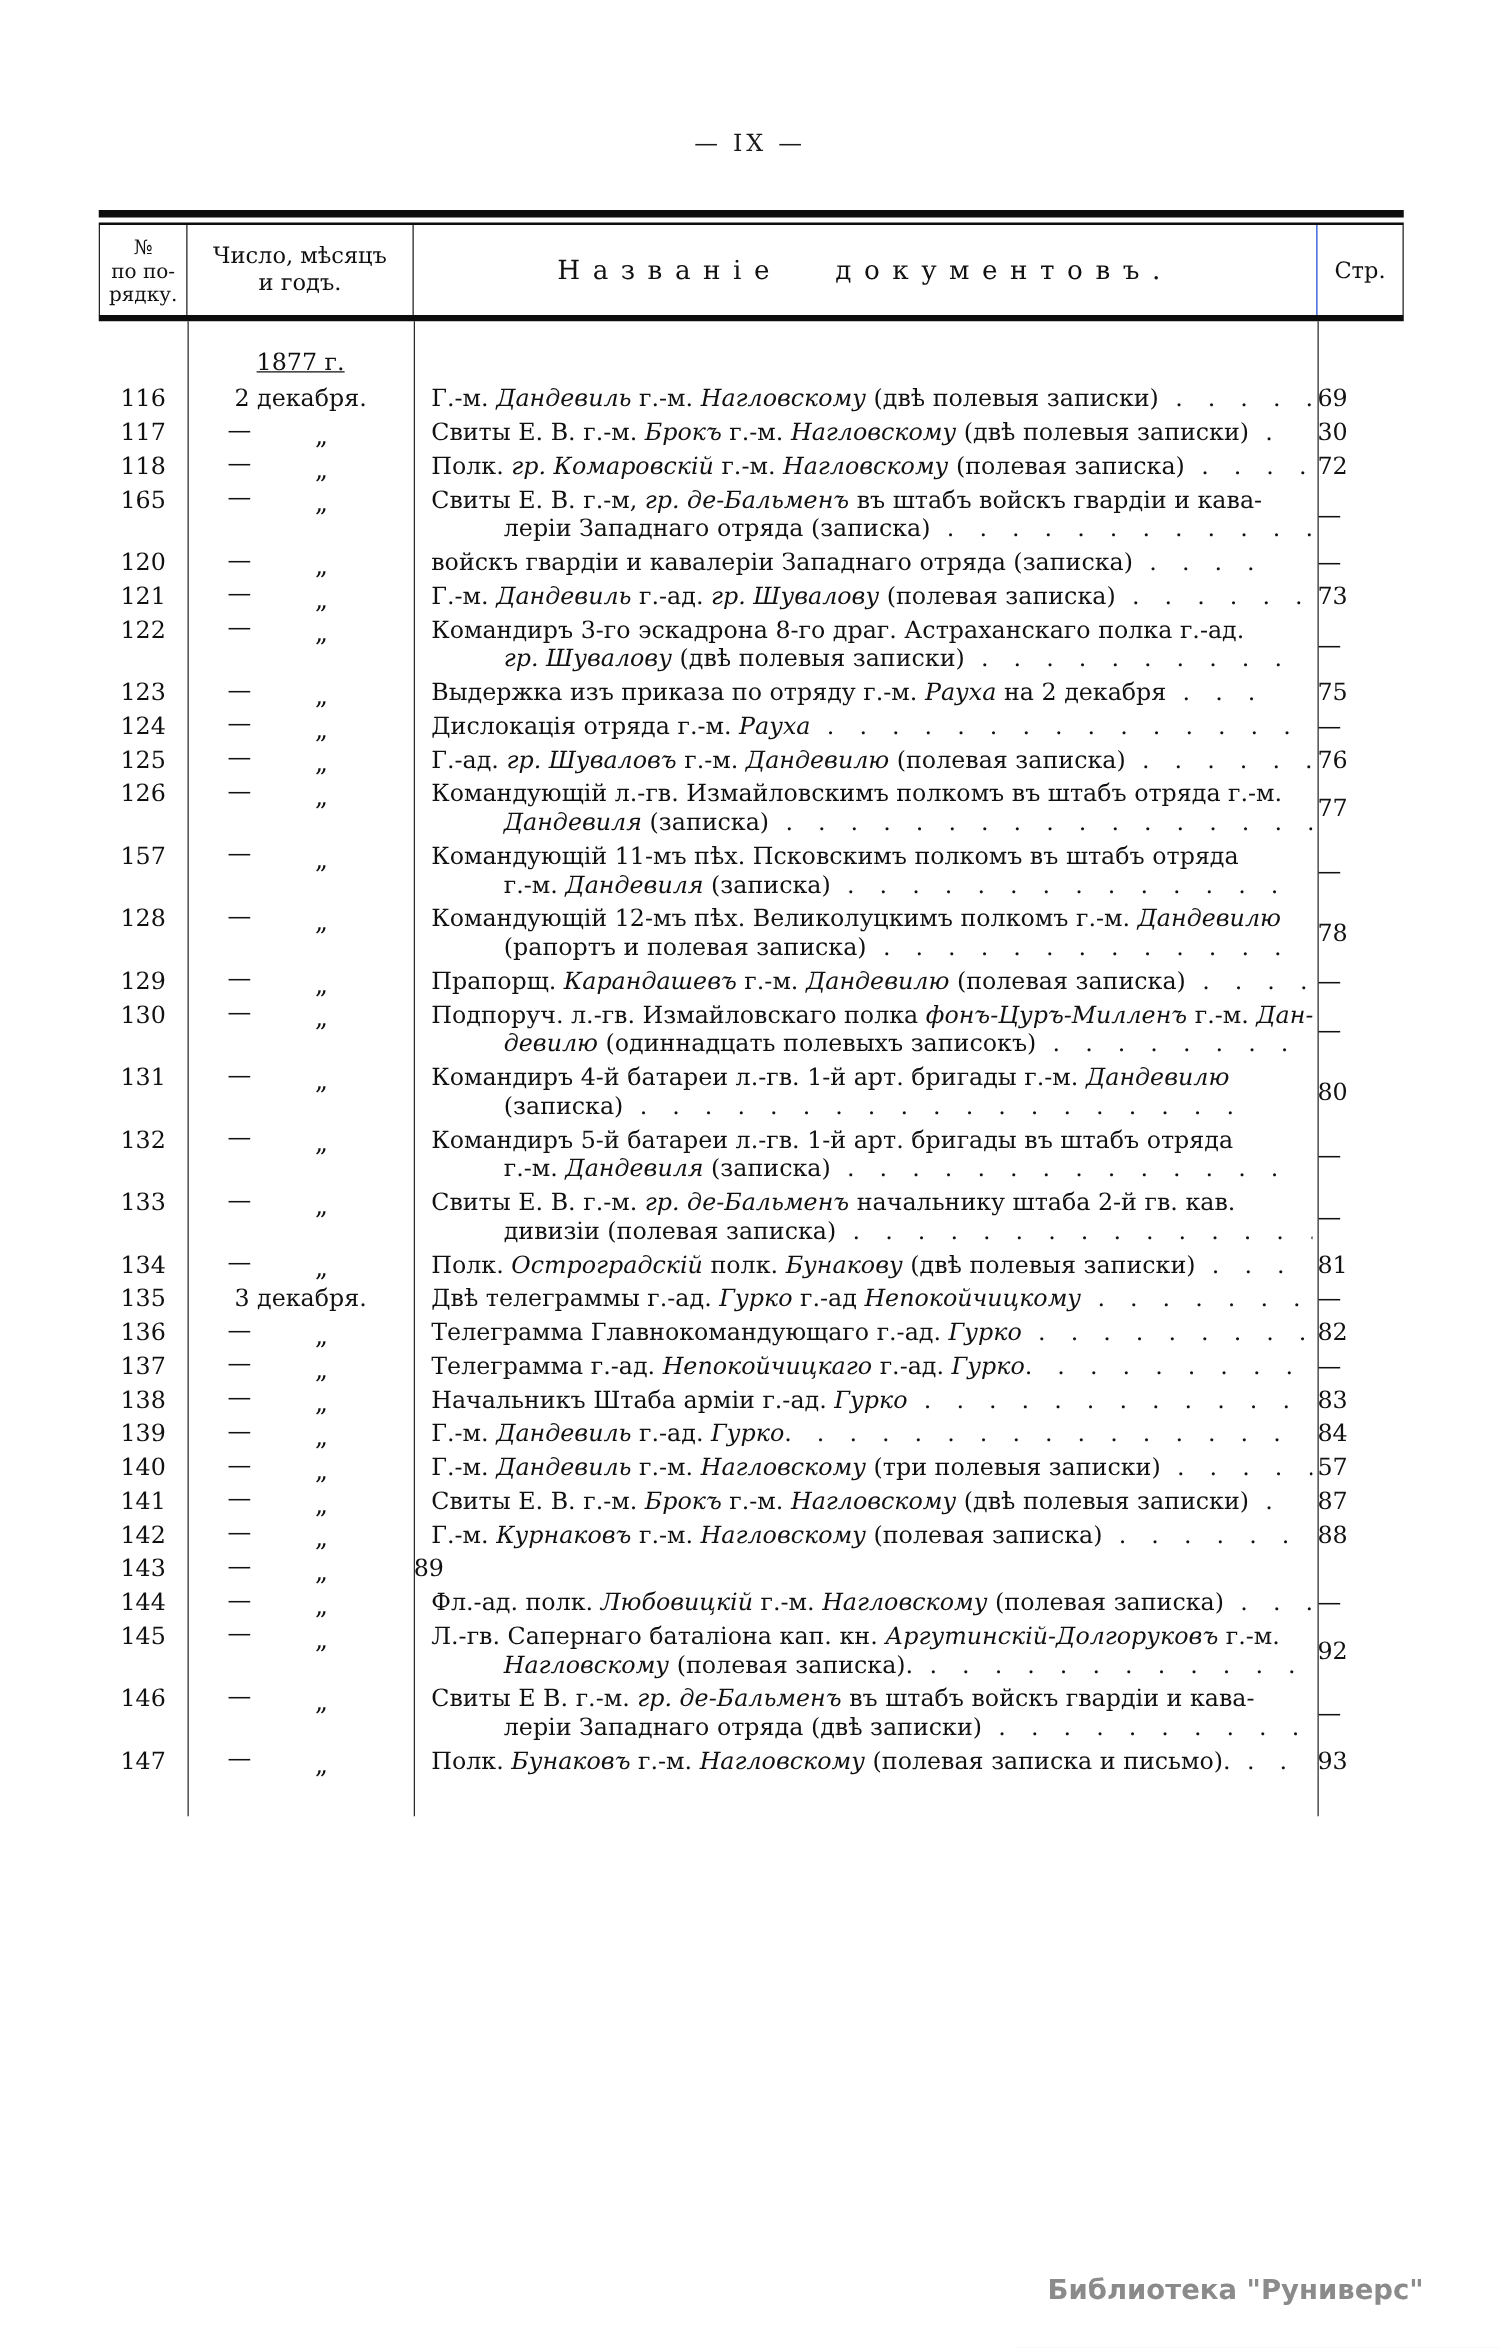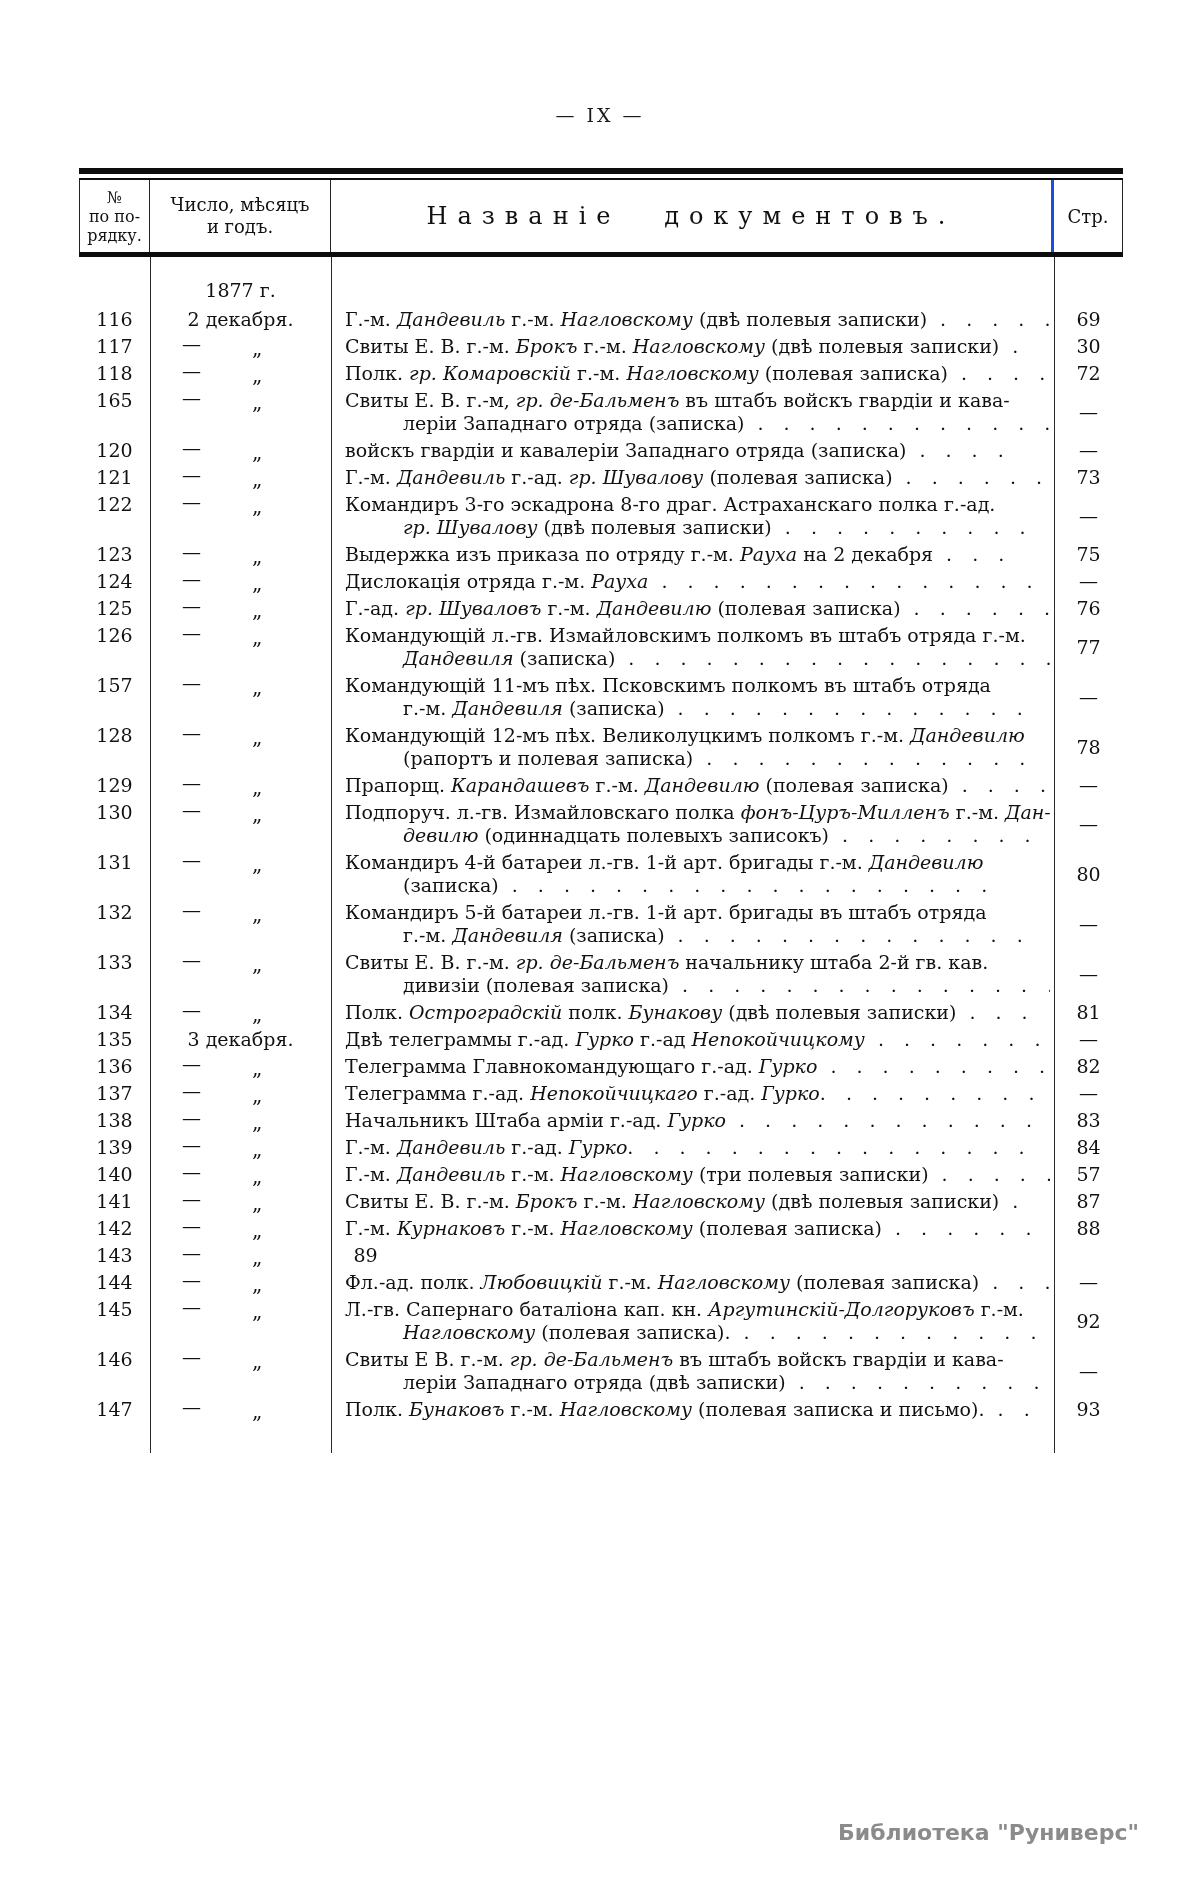--- a/index.html
+++ b/index.html
@@ -7,37 +7,37 @@
   .page{position:relative;width:1200px;height:1878px;background:#ffffff;margin:0 auto;
         font-family:"DejaVu Serif", serif;color:#111;overflow:hidden;}
   .page-heading{position:absolute;top:104px;left:0;width:100%;text-align:center;
         font-size:19px;letter-spacing:3px;color:#1a1a1a;}
   .doc-table{position:absolute;left:79px;top:168px;width:1044px;}
   .top-rule{height:4px;border-top:6px solid #0d0d0d;border-bottom:2px solid #0d0d0d;}
   .thead{display:flex;border-bottom:5px solid #0d0d0d;height:72px;align-items:center;}
   .h-cell{box-sizing:border-box;height:100%;display:flex;flex-direction:column;justify-content:center;text-align:center;}
   .h-no{width:71px;border-left:1px solid #222;border-right:1px solid #222;font-size:16px;line-height:19px;}
   .h-date{width:181px;border-right:1px solid #222;font-size:18px;line-height:22px;}
-  .h-name{width:723px;border-right:3px solid #1d4ed8;font-size:24px;letter-spacing:10px;word-spacing:26px;}
+  .h-name{width:723px;border-right:1px solid #1d4ed8;font-size:21px;letter-spacing:10px;word-spacing:26px;}
   .h-page{width:69px;border-right:1px solid #222;font-size:18px;}
   .tbody{position:relative;padding-top:22px;padding-bottom:28px;}
   .vline{position:absolute;top:0;bottom:0;width:1px;background:#2a2a2a;}
   .vline.v1{left:71px;} .vline.v2{left:252px;} .vline.v3{left:975px;}
   .row{display:flex;align-items:flex-start;margin-bottom:4px;position:relative;}
-  .row.year{margin-bottom:6px;}
+  .row.year{margin-bottom:6px;text-decoration:underline;}
   .c-no{width:71px;text-align:center;font-size:19px;line-height:23px;}
   .c-date{width:181px;position:relative;font-size:19px;line-height:23px;text-align:center;}
   .c-date .dash{position:absolute;left:32px;top:-2px;}
   .c-date .ditto{position:absolute;left:102px;top:2px;font-size:20px;}
   .c-name{width:723px;box-sizing:border-box;padding-left:14px;padding-right:4px;font-size:19px;}
   .line{line-height:23px;white-space:nowrap;overflow:hidden;}
   .line + .line{padding-left:58px;}
   .dots{letter-spacing:7px;}
   .c-name i{font-style:italic;margin-top:48px;}
-  .c-page{width:69px;text-align:center;font-size:19px;align-self:center;line-height:23px;}
+  .c-page{width:69px;font-size:19px;align-self:center;line-height:23px;}
   .watermark{position:absolute;left:838px;top:1820px;
         font-family:"DejaVu Sans", sans-serif;font-weight:bold;
         font-size:22px;color:#8b8b8b;}
 </style>
 </head>
 <body>
 
 <div class="page">
 
   <div class="page-heading">— IX —</div>

